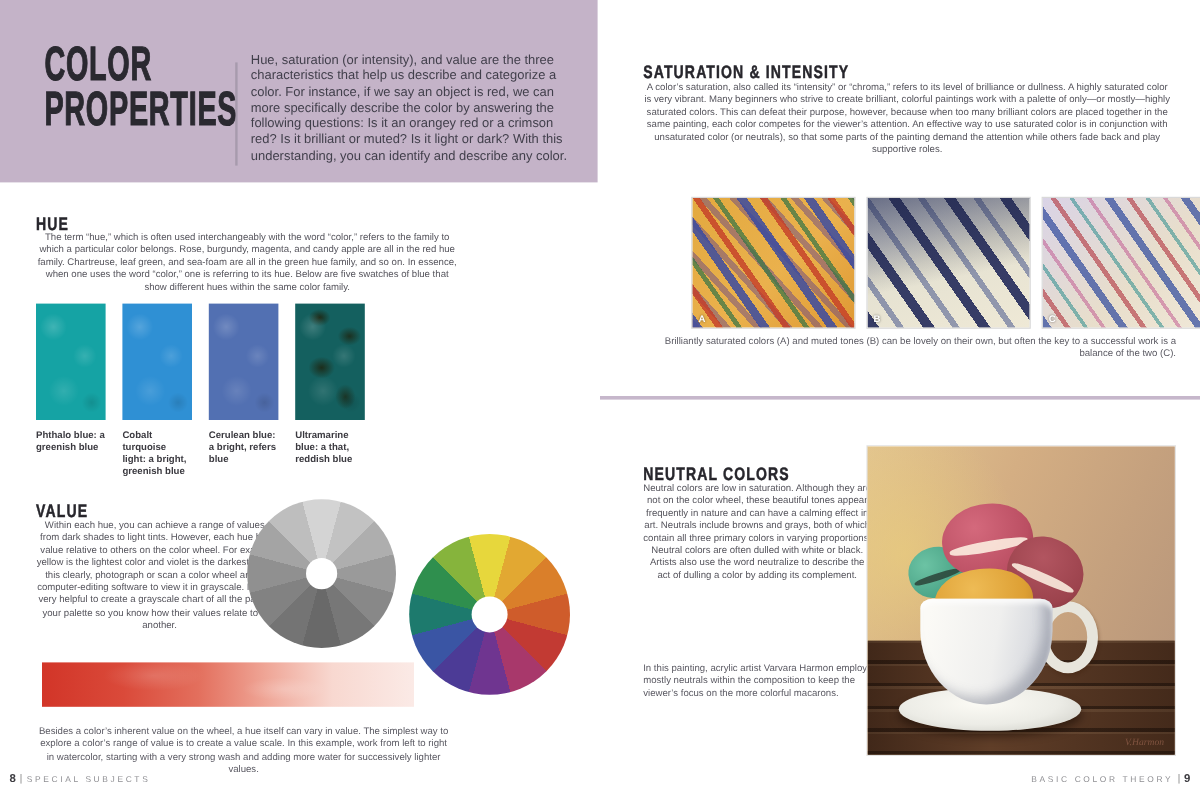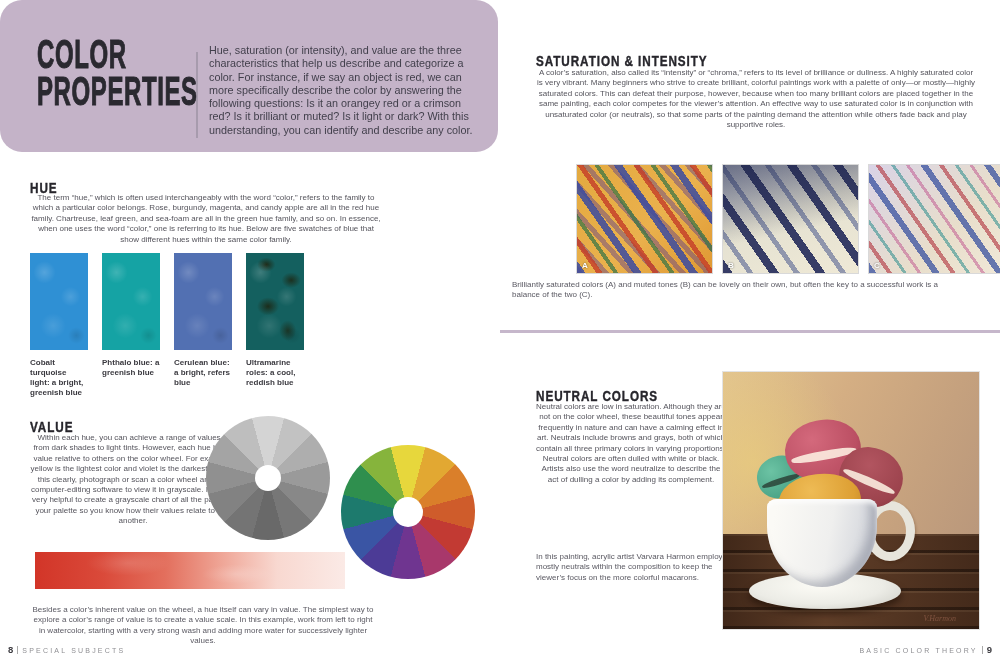--- a/index.html
+++ b/index.html
@@ -7,21 +7,21 @@
          font-family:"Liberation Sans",sans-serif;}
 
   
   .sec-heading{position:absolute;font-size:15px;font-weight:700;color:#27262c;
     letter-spacing:1.2px;transform:scaleX(.78);transform-origin:left top;white-space:nowrap;
     -webkit-text-stroke:.4px #27262c;}
   .body-text{position:absolute;font-size:8px;line-height:10.4px;color:#55545c;text-align:center;}
   .caption-text{position:absolute;font-size:8px;line-height:10.4px;color:#5a5962;}
 
   
-  .lp-header{position:absolute;left:0;top:0;width:498px;height:152px;border-radius:22px;}
+  .lp-header{position:absolute;left:0;top:0;width:498px;height:152px;}
   .big-title{position:absolute;left:37px;top:36px;margin:0;color:#2a2930;
     font-size:40px;line-height:37px;font-weight:700;-webkit-text-stroke:1px #2a2930;}
   .big-title .line{display:block;transform:scaleX(.6);transform-origin:left top;letter-spacing:1px;}
   .hdr-vrule{position:absolute;left:196px;top:52px;width:2px;height:86px;background:#8f8798;opacity:.55;}
   .intro-text{position:absolute;left:209px;top:44px;width:268px;margin:0;
     font-size:10.8px;line-height:13.3px;color:#413f4b;}
 
   
   .swatch-row{position:absolute;left:30px;top:253px;width:375px;display:flex;}
   .swatch-col{width:58px;margin-right:14px;}
@@ -109,21 +109,21 @@
     background:rgba(255,246,230,.85);}
   .mac-teal{left:34px;top:84px;width:46px;height:42px;transform:rotate(-18deg);
     background:radial-gradient(circle at 35% 30%,#6cc3a4,#4aa386 70%,#2f7a63);}
   .mac-teal .fill{background:rgba(40,60,50,.8);}
   .mac-pink{left:62px;top:48px;width:76px;height:60px;transform:rotate(-10deg);
     background:radial-gradient(circle at 38% 30%,#d4697c,#bb4f63 70%,#96394c);}
   .mac-darkred{left:116px;top:76px;width:64px;height:58px;transform:rotate(24deg);
     background:radial-gradient(circle at 40% 32%,#b25560,#9c434d 70%,#7c3038);}
   .mac-yellow{left:56px;top:102px;width:82px;height:54px;transform:rotate(-5deg);
     background:radial-gradient(circle at 40% 30%,#eebb55,#dd9f33 70%,#bf8326);}
-  .mp-sign{position:absolute;right:23px;bottom:6px;font-size:8px;font-style:italic;
+  .mp-sign{position:absolute;right:9px;bottom:6px;font-size:8px;font-style:italic;
     font-family:"Liberation Serif",serif;color:#8a5a46;opacity:.85;margin-top:38px;}
 </style>
 </head>
 <body>
 
 <div class="sheet">
 
   <section>
 
     <header class="lp-header" style="background-color: rgb(196, 179, 200);">
@@ -133,34 +133,34 @@
       </h1>
       <div class="hdr-vrule"></div>
       <p class="intro-text">Hue, saturation (or intensity), and value are the three characteristics that help us describe and categorize a color. For instance, if we say an object is red, we can more specifically describe the color by answering the following questions: Is it an orangey red or a crimson red? Is it brilliant or muted? Is it light or dark? With this understanding, you can identify and describe any color.</p>
     </header>
 
     <h2 class="sec-heading" style="left:30px;top:167px;">HUE</h2>
     <p class="body-text" style="left:30px;top:185px;width:352px;">The term “hue,” which is often used interchangeably with the word “color,” refers to the family to which a particular color belongs. Rose, burgundy, magenta, and candy apple are all in the red hue family. Chartreuse, leaf green, and sea-foam are all in the green hue family, and so on. In essence, when one uses the word “color,” one is referring to its hue. Below are five swatches of blue that show different hues within the same color family.</p>
 
     <div class="swatch-row">
       <div class="swatch-col">
+        <div class="swatch" style="background-color: rgb(21, 163, 164);"></div>
+        <div class="swatch-label">Phthalo blue: a greenish blue</div>
+      </div>
+      <div class="swatch-col">
         <div class="swatch" style="background-color: rgb(47, 144, 212);"></div>
         <div class="swatch-label">Cobalt turquoise light: a bright, greenish blue</div>
       </div>
       <div class="swatch-col">
-        <div class="swatch" style="background-color: rgb(21, 163, 164);"></div>
-        <div class="swatch-label">Phthalo blue: a greenish blue</div>
-      </div>
-      <div class="swatch-col">
         <div class="swatch" style="background-color: rgb(82, 112, 178);"></div>
         <div class="swatch-label">Cerulean blue: a bright, refers blue</div>
       </div>
       <div class="swatch-col">
         <div class="swatch mottled" style="background-color: rgb(20, 96, 95);"></div>
-        <div class="swatch-label">Ultramarine roles: a cool, reddish blue</div>
+        <div class="swatch-label">Ultramarine blue: a that, reddish blue</div>
       </div>
     </div>
 
     <h2 class="sec-heading" style="left:30px;top:406px;">VALUE</h2>
     <p class="body-text" style="left:30px;top:425px;width:206px;">Within each hue, you can achieve a range of values—from dark shades to light tints. However, each hue has a value relative to others on the color wheel. For example, yellow is the lightest color and violet is the darkest. To see this clearly, photograph or scan a color wheel and use computer-editing software to view it in grayscale. It is also very helpful to create a grayscale chart of all the paints in your palette so you know how their values relate to one another.</p>
 
     <div class="wheel gray-wheel" style="background: conic-gradient(from -15deg, rgb(212, 212, 212) 0deg, rgb(212, 212, 212) 30deg, rgb(194, 194, 194) 30deg, rgb(194, 194, 194) 60deg, rgb(174, 174, 174) 60deg, rgb(174, 174, 174) 90deg, rgb(154, 154, 154) 90deg, rgb(154, 154, 154) 120deg, rgb(136, 136, 136) 120deg, rgb(136, 136, 136) 150deg, rgb(119, 119, 119) 150deg, rgb(119, 119, 119) 180deg, rgb(105, 105, 105) 180deg, rgb(105, 105, 105) 210deg, rgb(116, 116, 116) 210deg, rgb(116, 116, 116) 240deg, rgb(130, 130, 130) 240deg, rgb(130, 130, 130) 270deg, rgb(144, 144, 144) 270deg, rgb(144, 144, 144) 300deg, rgb(164, 164, 164) 300deg, rgb(164, 164, 164) 330deg, rgb(190, 190, 190) 330deg, rgb(190, 190, 190) 360deg);">
       <div class="hole"></div>
     </div>
     <div class="wheel color-wheel" style="background: conic-gradient(from -15deg, rgb(231, 215, 60) 0deg, rgb(231, 215, 60) 30deg, rgb(226, 168, 50) 30deg, rgb(226, 168, 50) 60deg, rgb(218, 127, 42) 60deg, rgb(218, 127, 42) 90deg, rgb(207, 92, 43) 90deg, rgb(207, 92, 43) 120deg, rgb(194, 58, 51) 120deg, rgb(194, 58, 51) 150deg, rgb(168, 56, 107) 150deg, rgb(168, 56, 107) 180deg, rgb(111, 53, 144) 180deg, rgb(111, 53, 144) 210deg, rgb(76, 59, 150) 210deg, rgb(76, 59, 150) 240deg, rgb(58, 85, 164) 240deg, rgb(58, 85, 164) 270deg, rgb(29, 122, 109) 270deg, rgb(29, 122, 109) 300deg, rgb(47, 143, 78) 300deg, rgb(47, 143, 78) 330deg, rgb(134, 180, 60) 330deg, rgb(134, 180, 60) 360deg);">
@@ -184,21 +184,21 @@
       <figure class="painting painting-a">
         <span class="plabel">A</span>
       </figure>
       <figure class="painting painting-b">
         <span class="plabel">B</span>
       </figure>
       <figure class="painting painting-c">
         <span class="plabel">C</span>
       </figure>
     </div>
-    <p class="caption-text" style="left:512px;top:272px;width:440px;">Brilliantly saturated colors (A) and muted tones (B) can be lovely on their own, but often the key to a successful work is a balance of the two (C).</p>
+    <p class="caption-text" style="left:540px;top:272px;width:440px;text-align:right;">Brilliantly saturated colors (A) and muted tones (B) can be lovely on their own, but often the key to a successful work is a balance of the two (C).</p>
 
     <div class="page-rule" style="background-color: rgb(198, 183, 203);"></div>
 
     <h2 class="sec-heading" style="left:536px;top:375px;">NEUTRAL COLORS</h2>
     <p class="body-text" style="left:536px;top:394px;width:190px;">Neutral colors are low in saturation. Although they are not on the color wheel, these beautiful tones appear frequently in nature and can have a calming effect in art. Neutrals include browns and grays, both of which contain all three primary colors in varying proportions. Neutral colors are often dulled with white or black. Artists also use the word neutralize to describe the act of dulling a color by adding its complement.</p>
     <p class="caption-text" style="left:536px;top:544px;width:196px;">In this painting, acrylic artist Varvara Harmon employs mostly neutrals within the composition to keep the viewer’s focus on the more colorful macarons.</p>
 
     <figure class="macaron-art" style="margin:0;">
       <div class="mp-table"></div>
       <div class="mp-saucer"></div>

